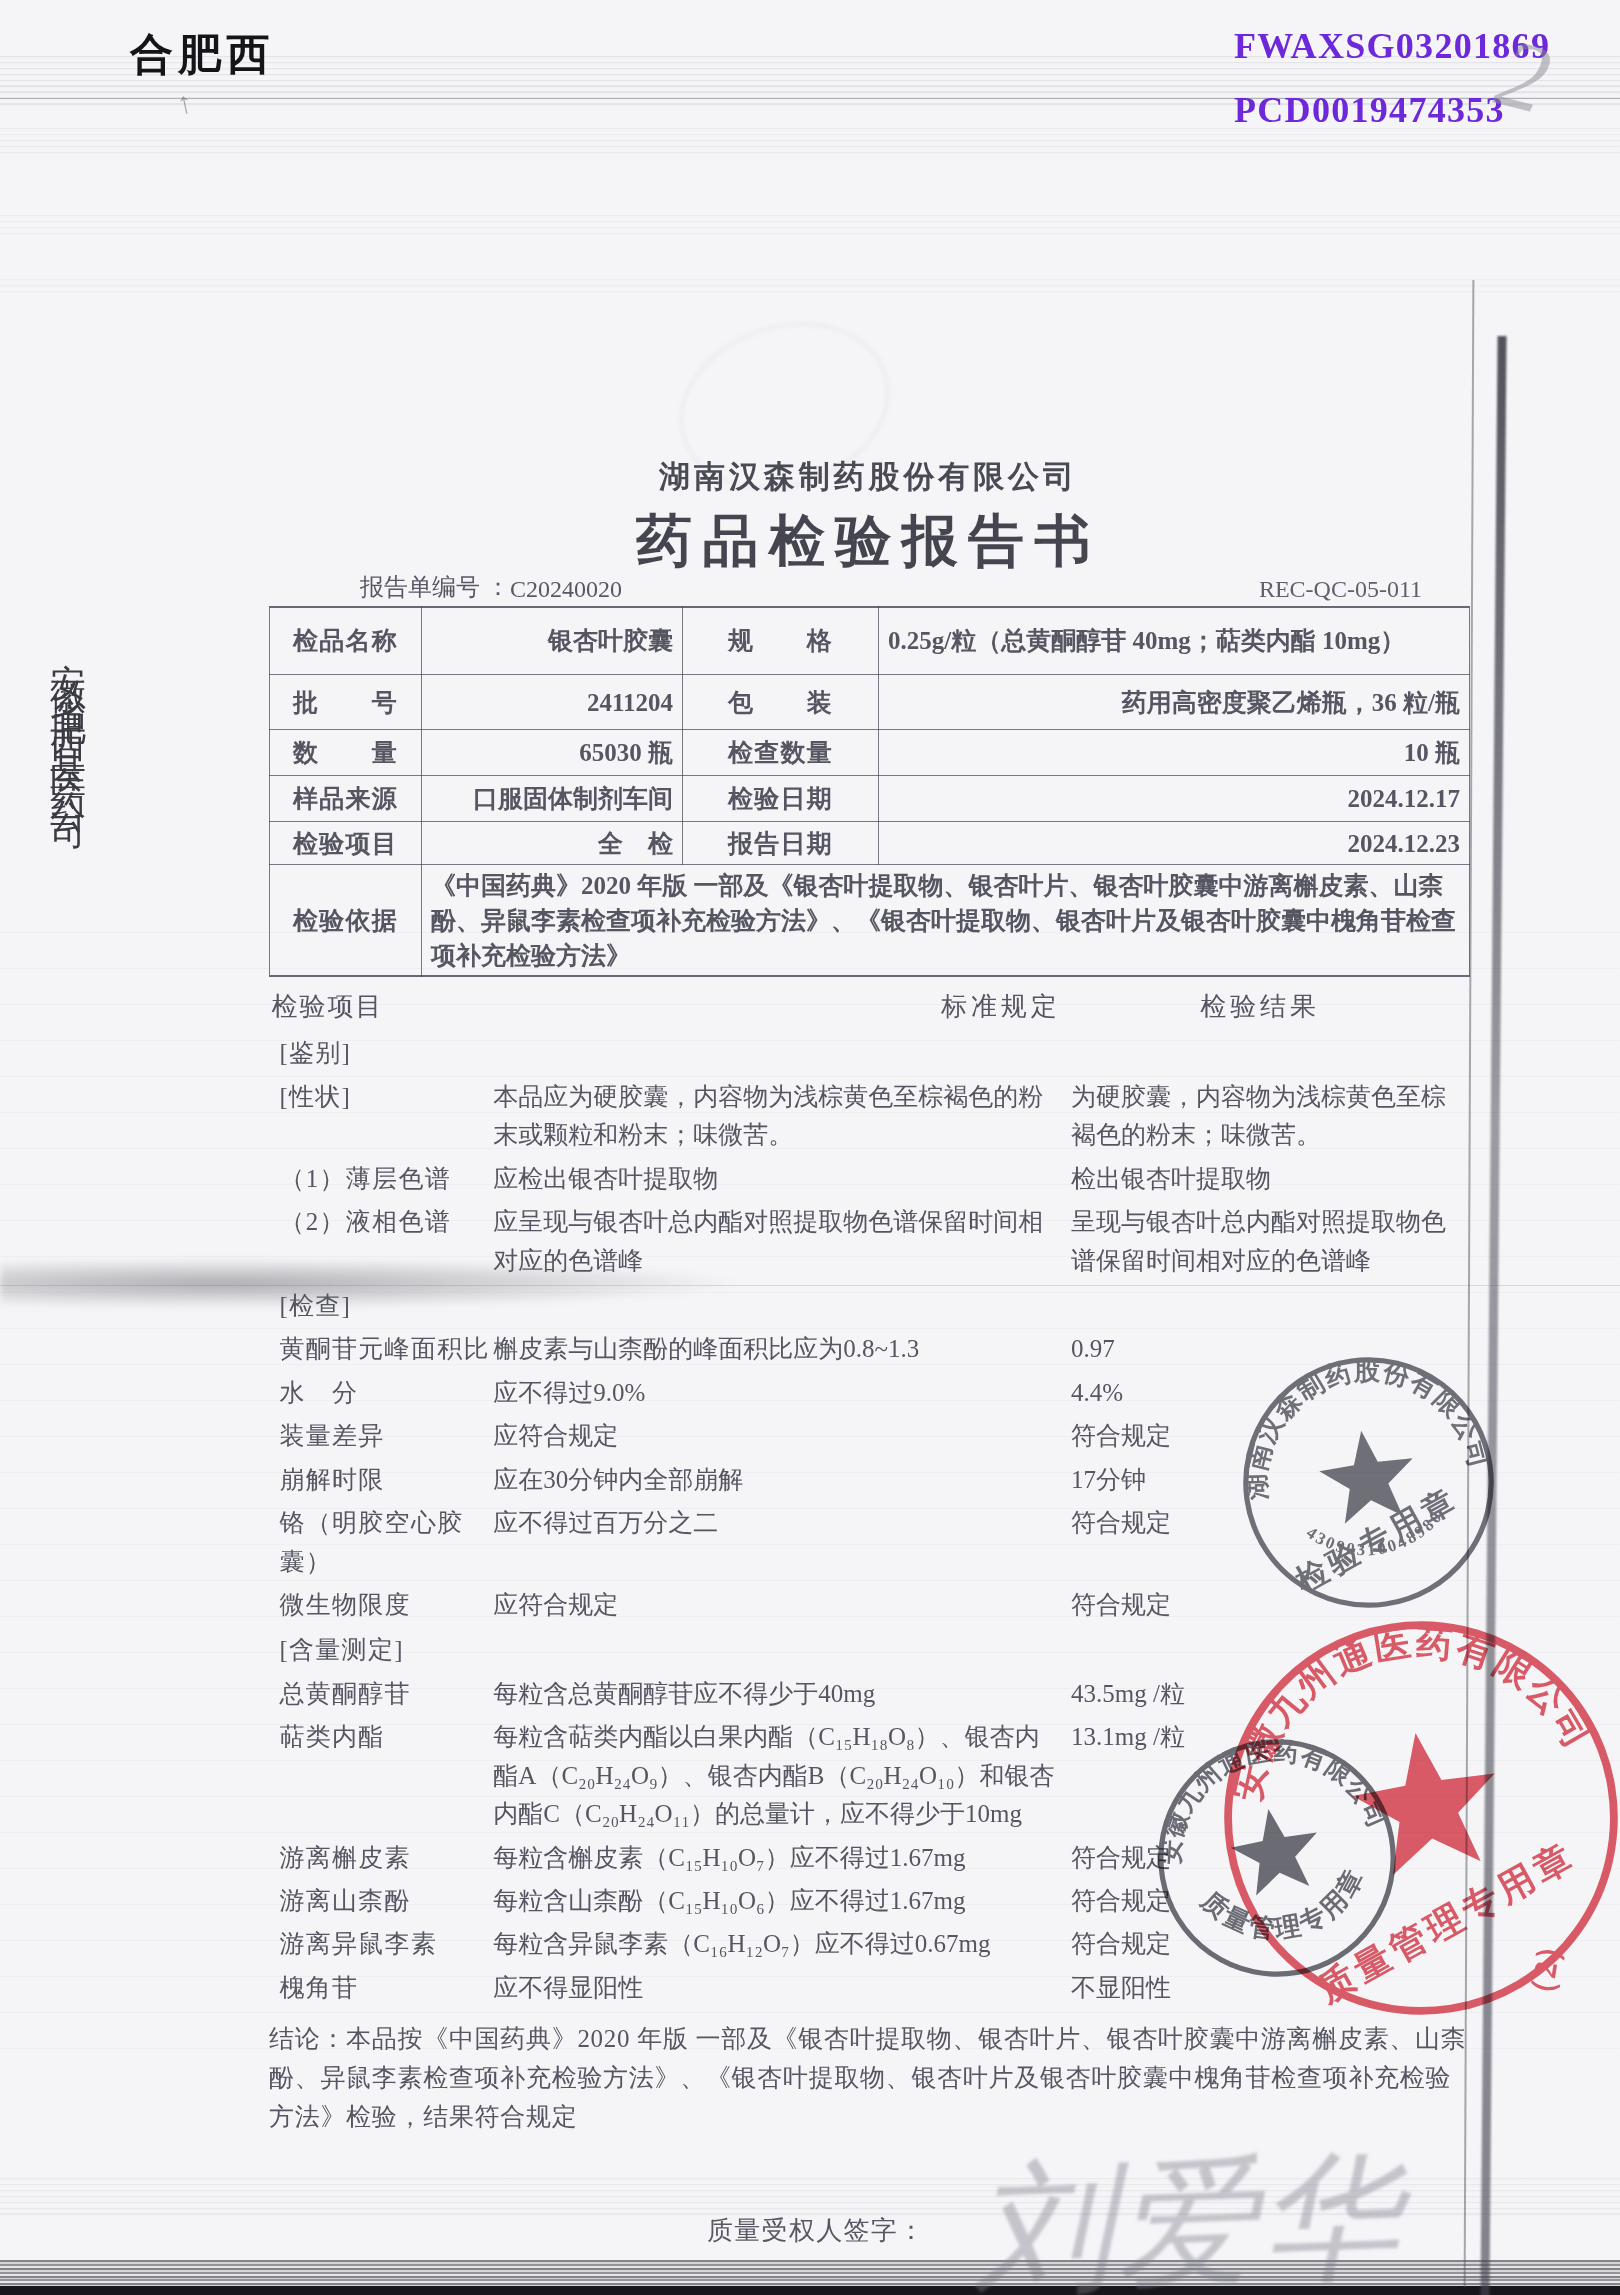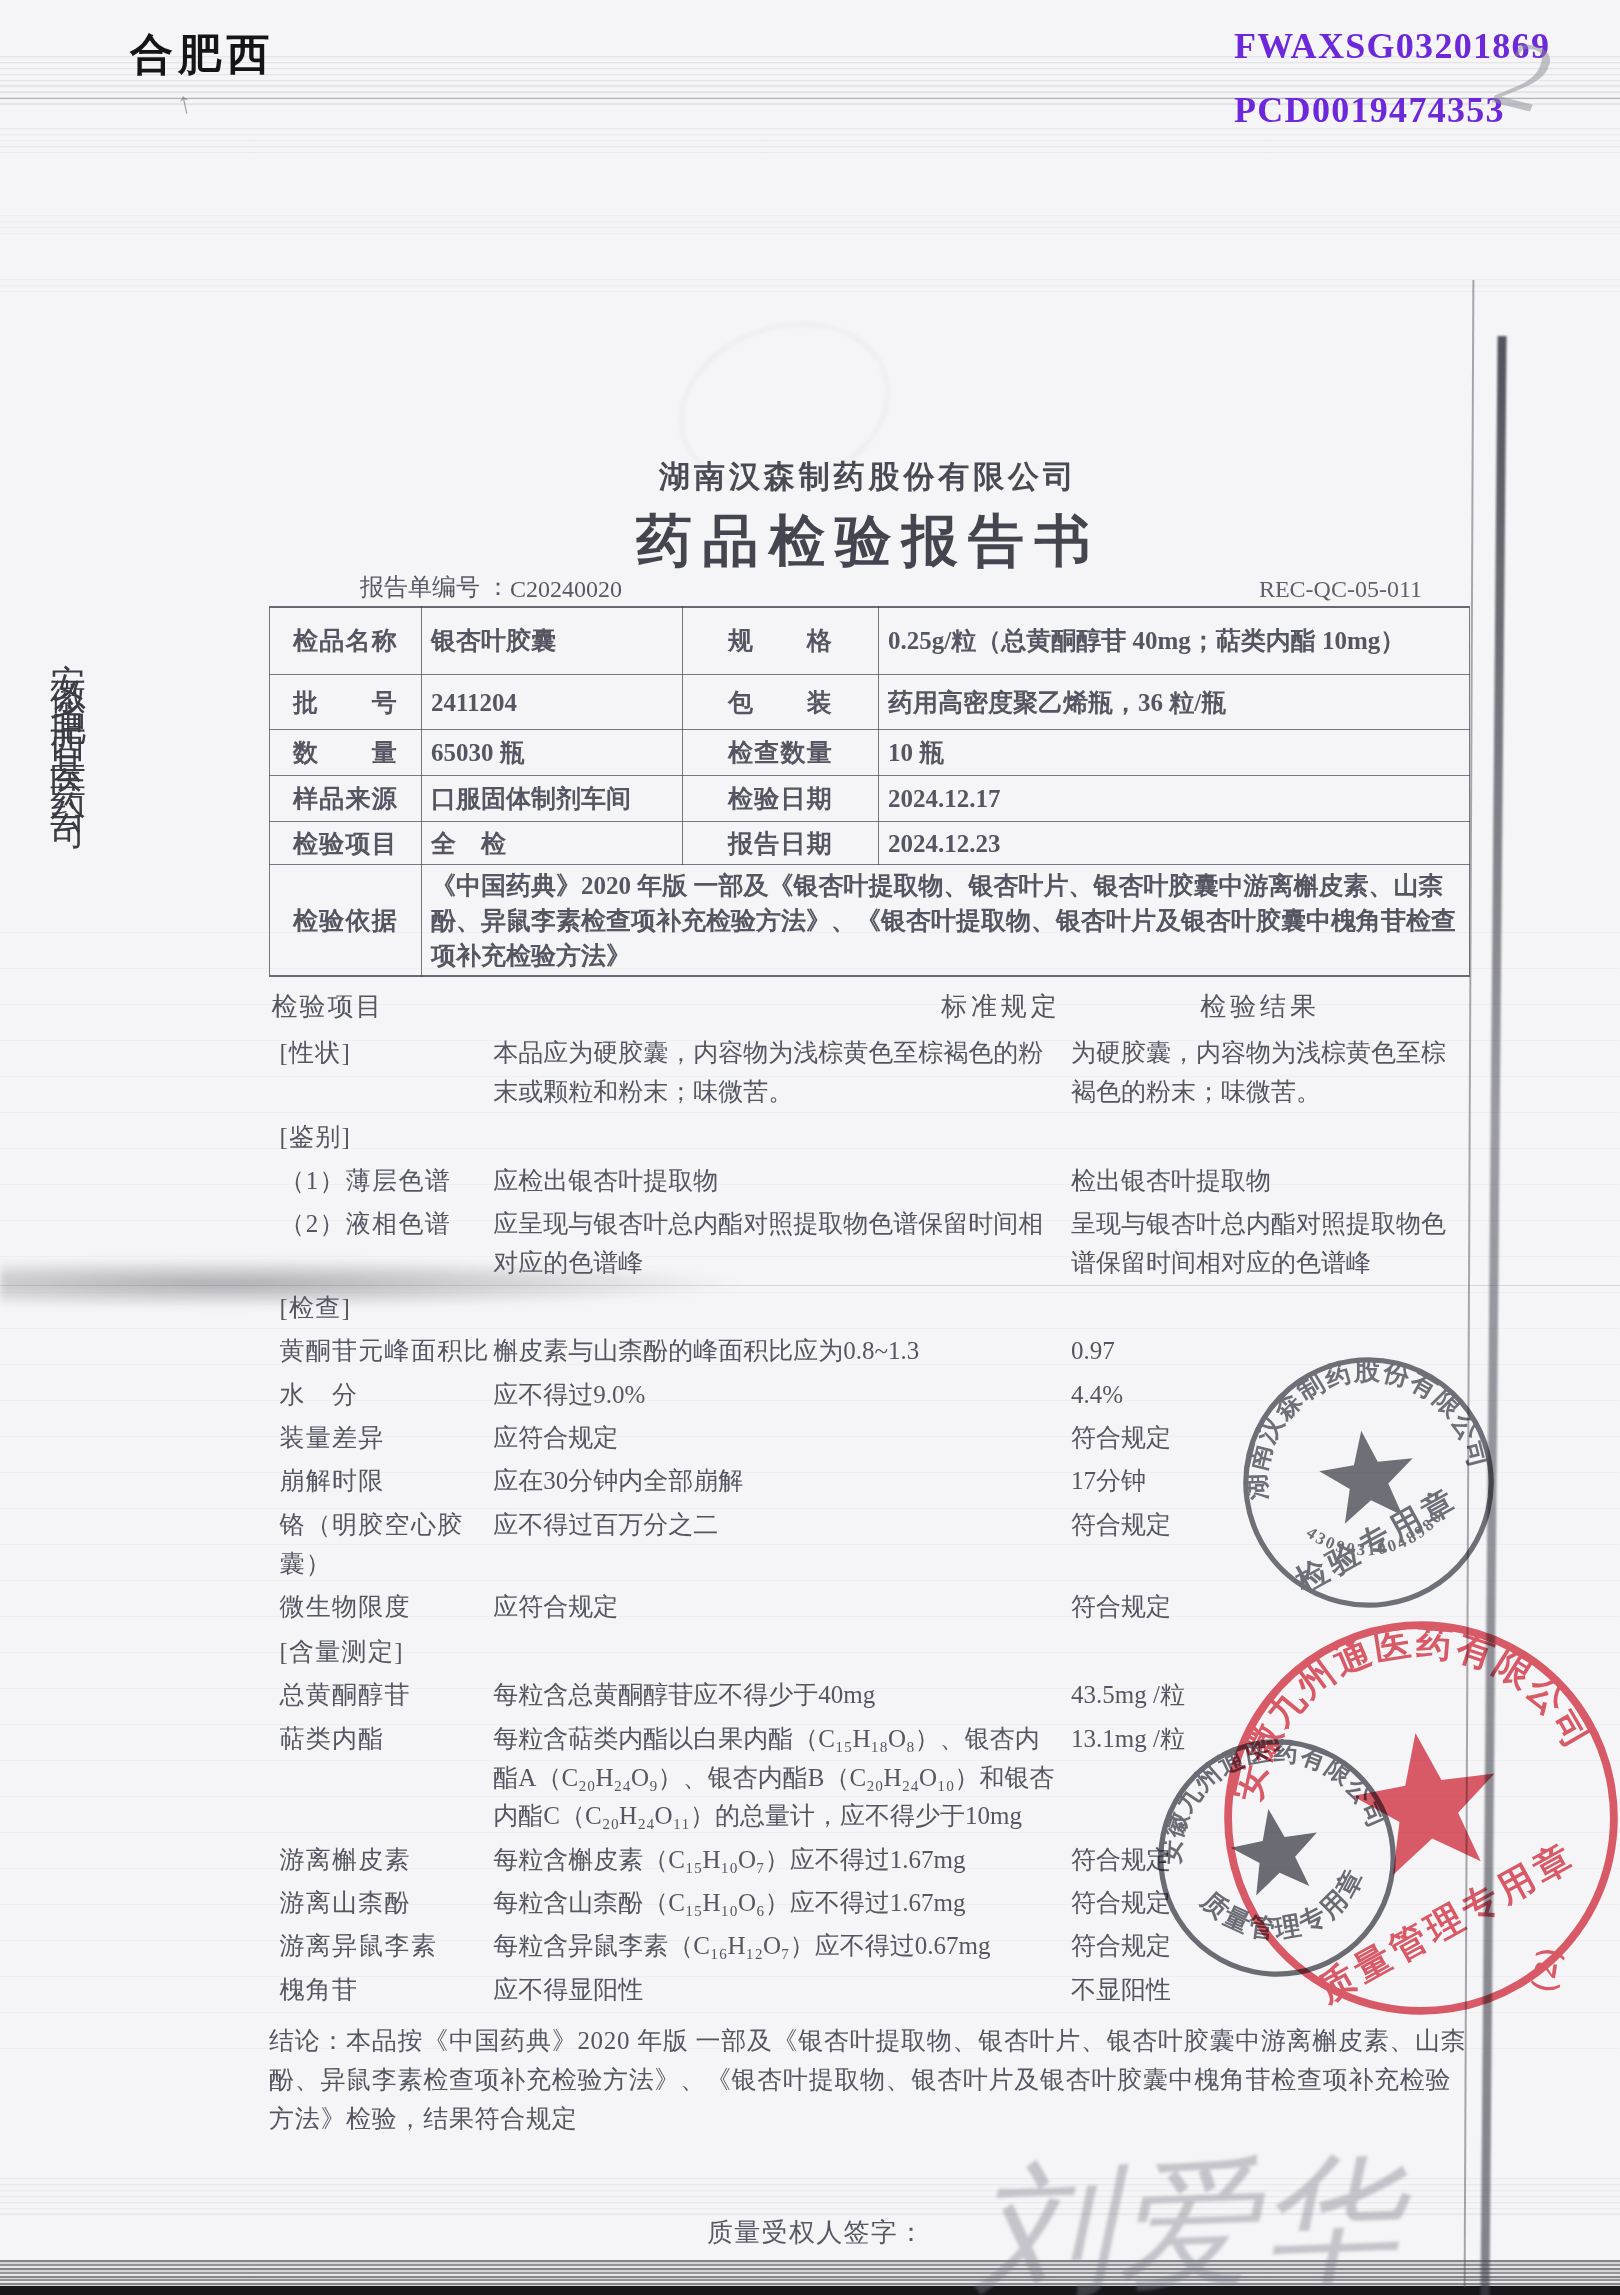--- a/index.html
+++ b/index.html
@@ -32,21 +32,21 @@
   .doc{position:absolute;left:269px;top:456px;width:1199px;}
   .company{ text-align:center;font-size:31px;font-weight:bold;color:#4a4a54;letter-spacing:3.9px;height:48px;}
   .rtitle{ text-align:center;font-size:56px;font-weight:bold;color:#45454f;letter-spacing:10.4px;height:63px;}
   .repno{display:flex;align-items:flex-end;font-size:24px;color:#585864;height:36px;padding-left:91px;}
   .repno .val{}
   .repno .rec{margin-left:auto;padding-right:46px;color:#60606c;}
   table.info{border-collapse:collapse;width:1199px;table-layout:fixed;margin-top:2.6px;
         border-top:2px solid rgba(70,70,82,.8);border-bottom:2px solid rgba(70,70,82,.8);font-weight:bold;}
   table.info td{border:1.3px solid rgba(72,72,84,.72);font-size:25px;color:#565662;padding:2.6px 9px;line-height:1.4;}
   td.lab{text-align:center;letter-spacing:1.3px;}
-  td.vc{text-align:left;}
+  td.vc{text-align:right;}
   td.vl{text-align:left;}
   td.spanv{text-align:left;line-height:1.6;padding:6.5px 11.7px;}
   
   .cols{display:flex;margin-top:11.7px;margin-bottom:10.4px;font-size:26px;color:#565662;}
   .c-item{width:215px;padding-left:2.6px;letter-spacing:2px;}
   .c-std{width:574px;text-align:right;letter-spacing:3.9px;}
   .c-res{width:399px;text-align:center;letter-spacing:3.9px;}
   .ti-row{display:flex;margin-bottom:4.6px;font-size:25px;line-height:1.55;}
   .ti-row.sec{margin-top:6.5px;}
   .ti-name{width:215px;padding-left:10.4px;letter-spacing:1.3px;}
@@ -151,29 +151,29 @@
         </tbody>
     </table>
 
     <div class="cols">
       <div class="c-item">检验项目</div>
       <div class="c-std">标准规定</div>
       <div class="c-res">检验结果</div>
     </div>
 
     <div>
-        <div class="ti-row">
-          <div class="ti-name">[性状]</div>
-          <div class="ti-std">本品应为硬胶囊，内容物为浅棕黄色至棕褐色的粉末或颗粒和粉末；味微苦。</div>
-          <div class="ti-res">为硬胶囊，内容物为浅棕黄色至棕褐色的粉末；味微苦。</div>
-        </div>
         <div class="ti-row sec">
           <div class="ti-name">[鉴别]</div>
           <div class="ti-std"></div>
           <div class="ti-res"></div>
+        </div>
+        <div class="ti-row">
+          <div class="ti-name">[性状]</div>
+          <div class="ti-std">本品应为硬胶囊，内容物为浅棕黄色至棕褐色的粉末或颗粒和粉末；味微苦。</div>
+          <div class="ti-res">为硬胶囊，内容物为浅棕黄色至棕褐色的粉末；味微苦。</div>
         </div>
         <div class="ti-row">
           <div class="ti-name">（1）薄层色谱</div>
           <div class="ti-std">应检出银杏叶提取物</div>
           <div class="ti-res">检出银杏叶提取物</div>
         </div>
         <div class="ti-row">
           <div class="ti-name">（2）液相色谱</div>
           <div class="ti-std">应呈现与银杏叶总内酯对照提取物色谱保留时间相对应的色谱峰</div>
           <div class="ti-res">呈现与银杏叶总内酯对照提取物色谱保留时间相对应的色谱峰</div>

